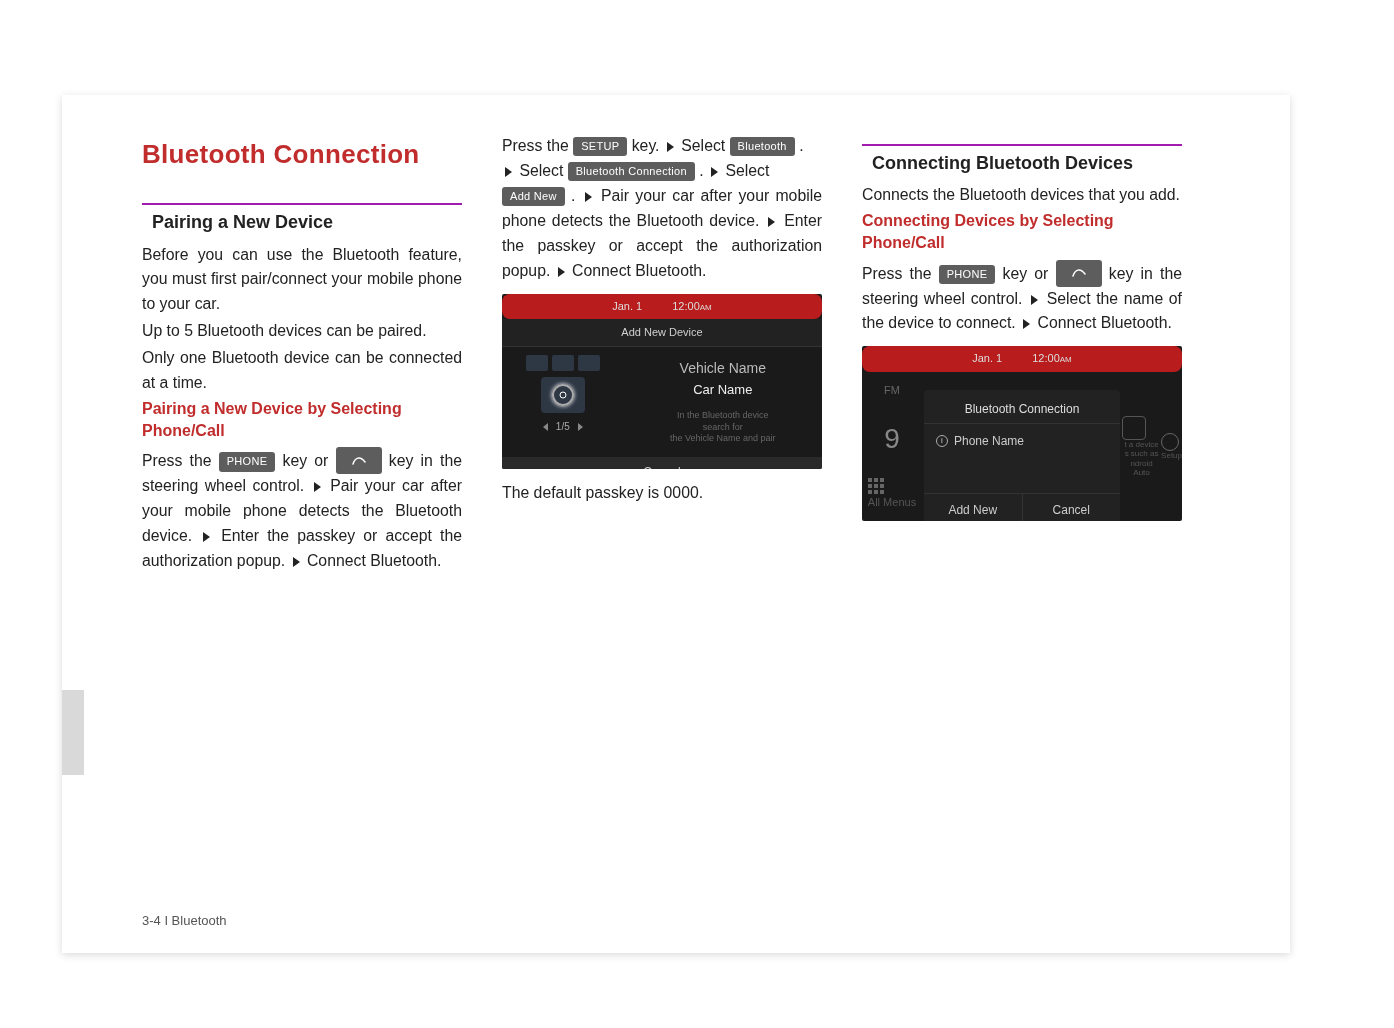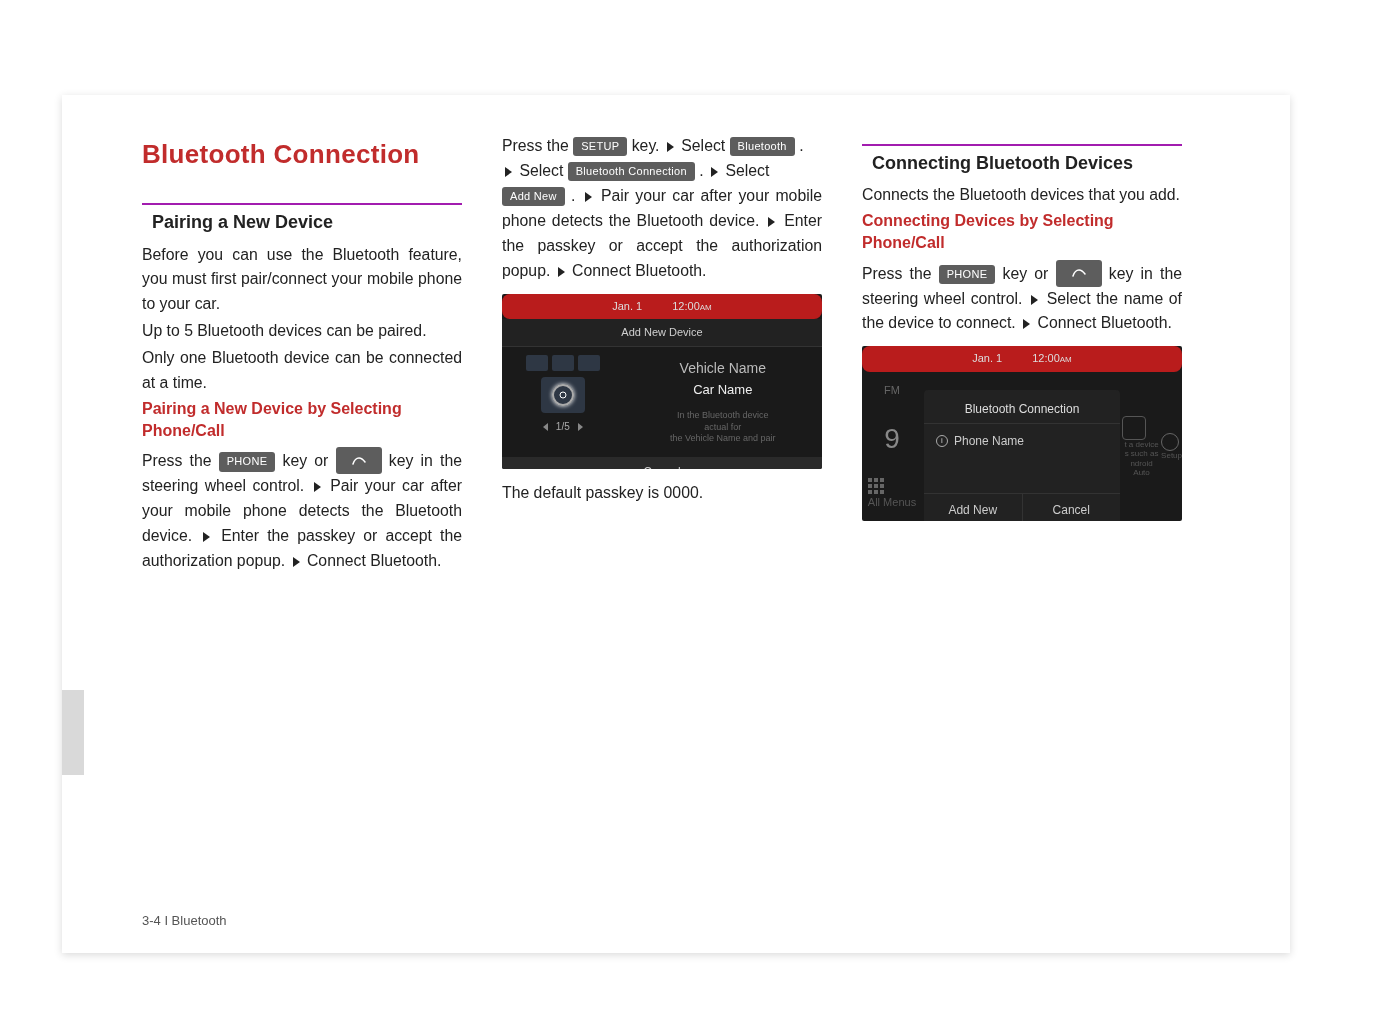--- a/index.html
+++ b/index.html
@@ -250,21 +250,21 @@
           <div class="pager">
             <span class="pager-arrow l"></span>
             <span>1/5</span>
             <span class="pager-arrow r"></span>
           </div>
         </div>
         <div class="info-col">
           <div class="lbl">Vehicle Name</div>
           <div class="val">Car Name</div>
           <div class="small">In the Bluetooth device</div>
-          <div class="small">actual for</div>
+          <div class="small">search for</div>
           <div class="small">the Vehicle Name and pair</div>
         </div>
       </div>
       <div class="cancel-bar">Cancel</div>
     </div>
 
     <p>The default passkey is 0000.</p>
   </div>
 
   <div class="col">

